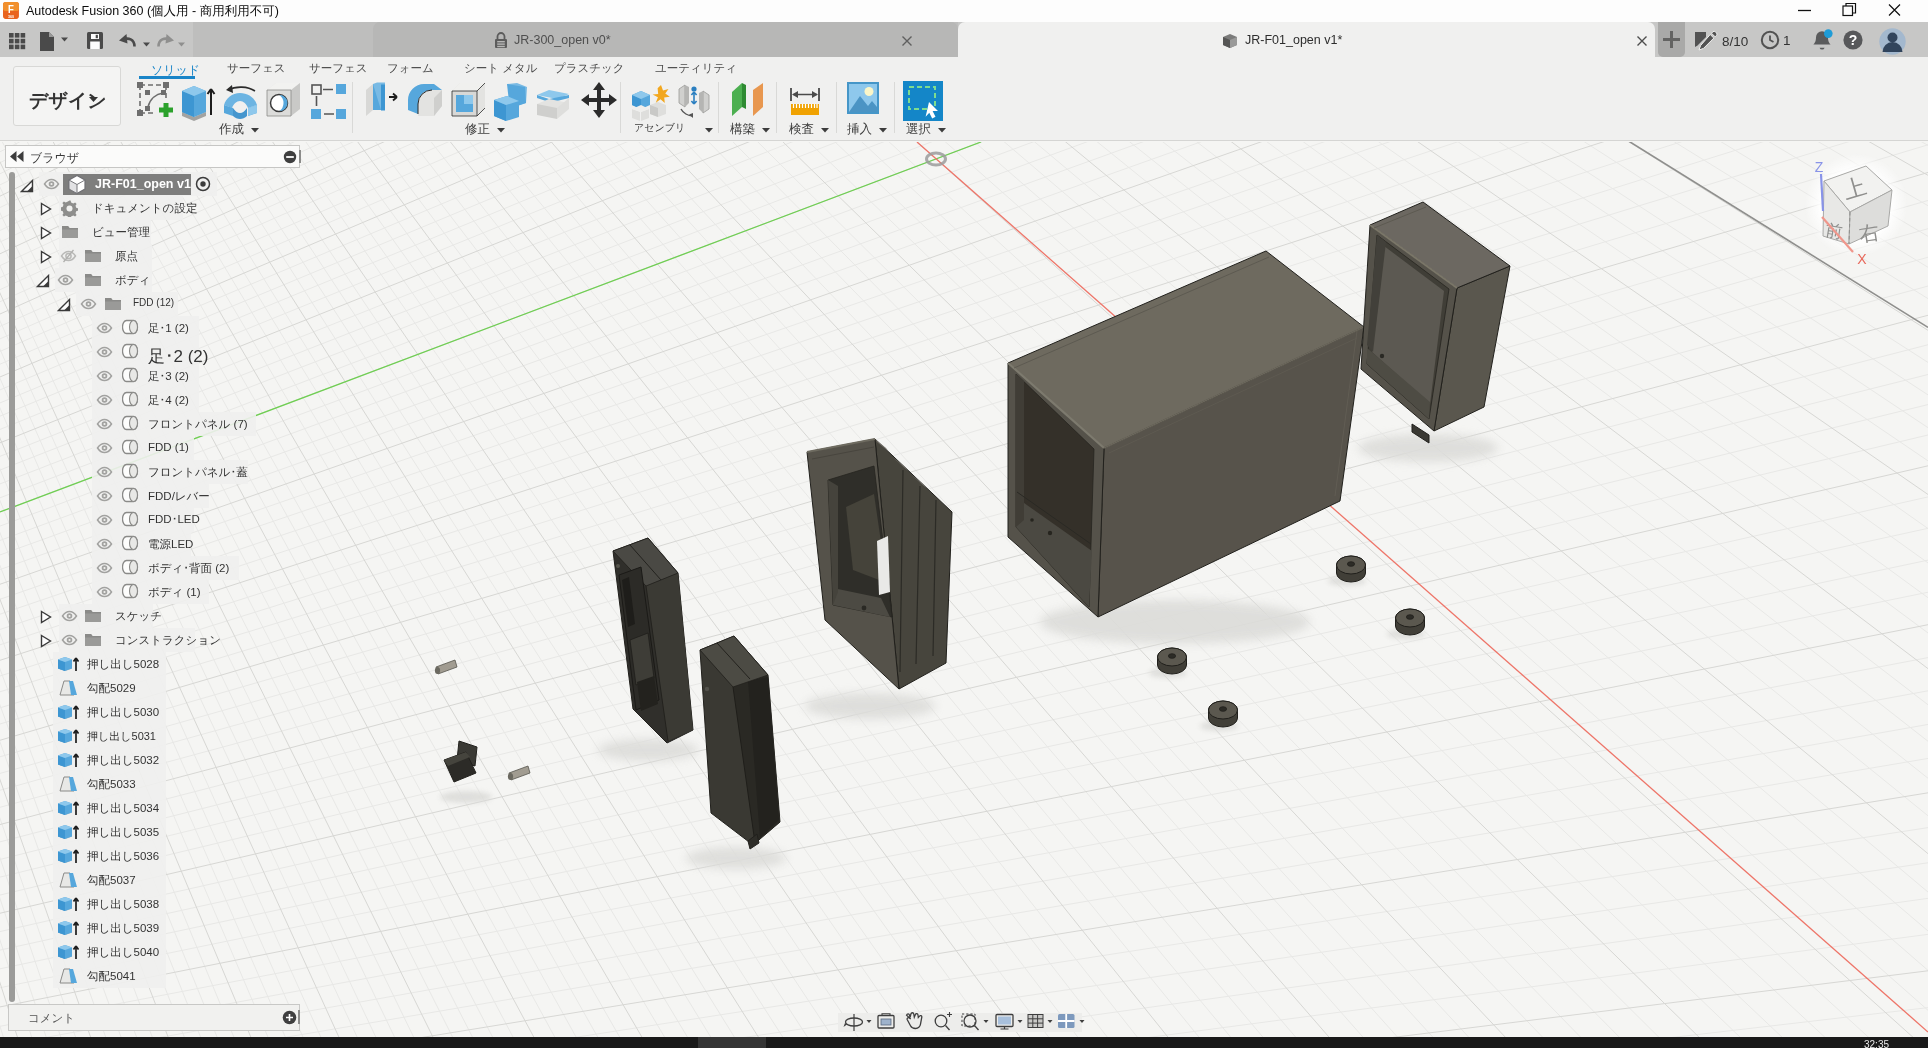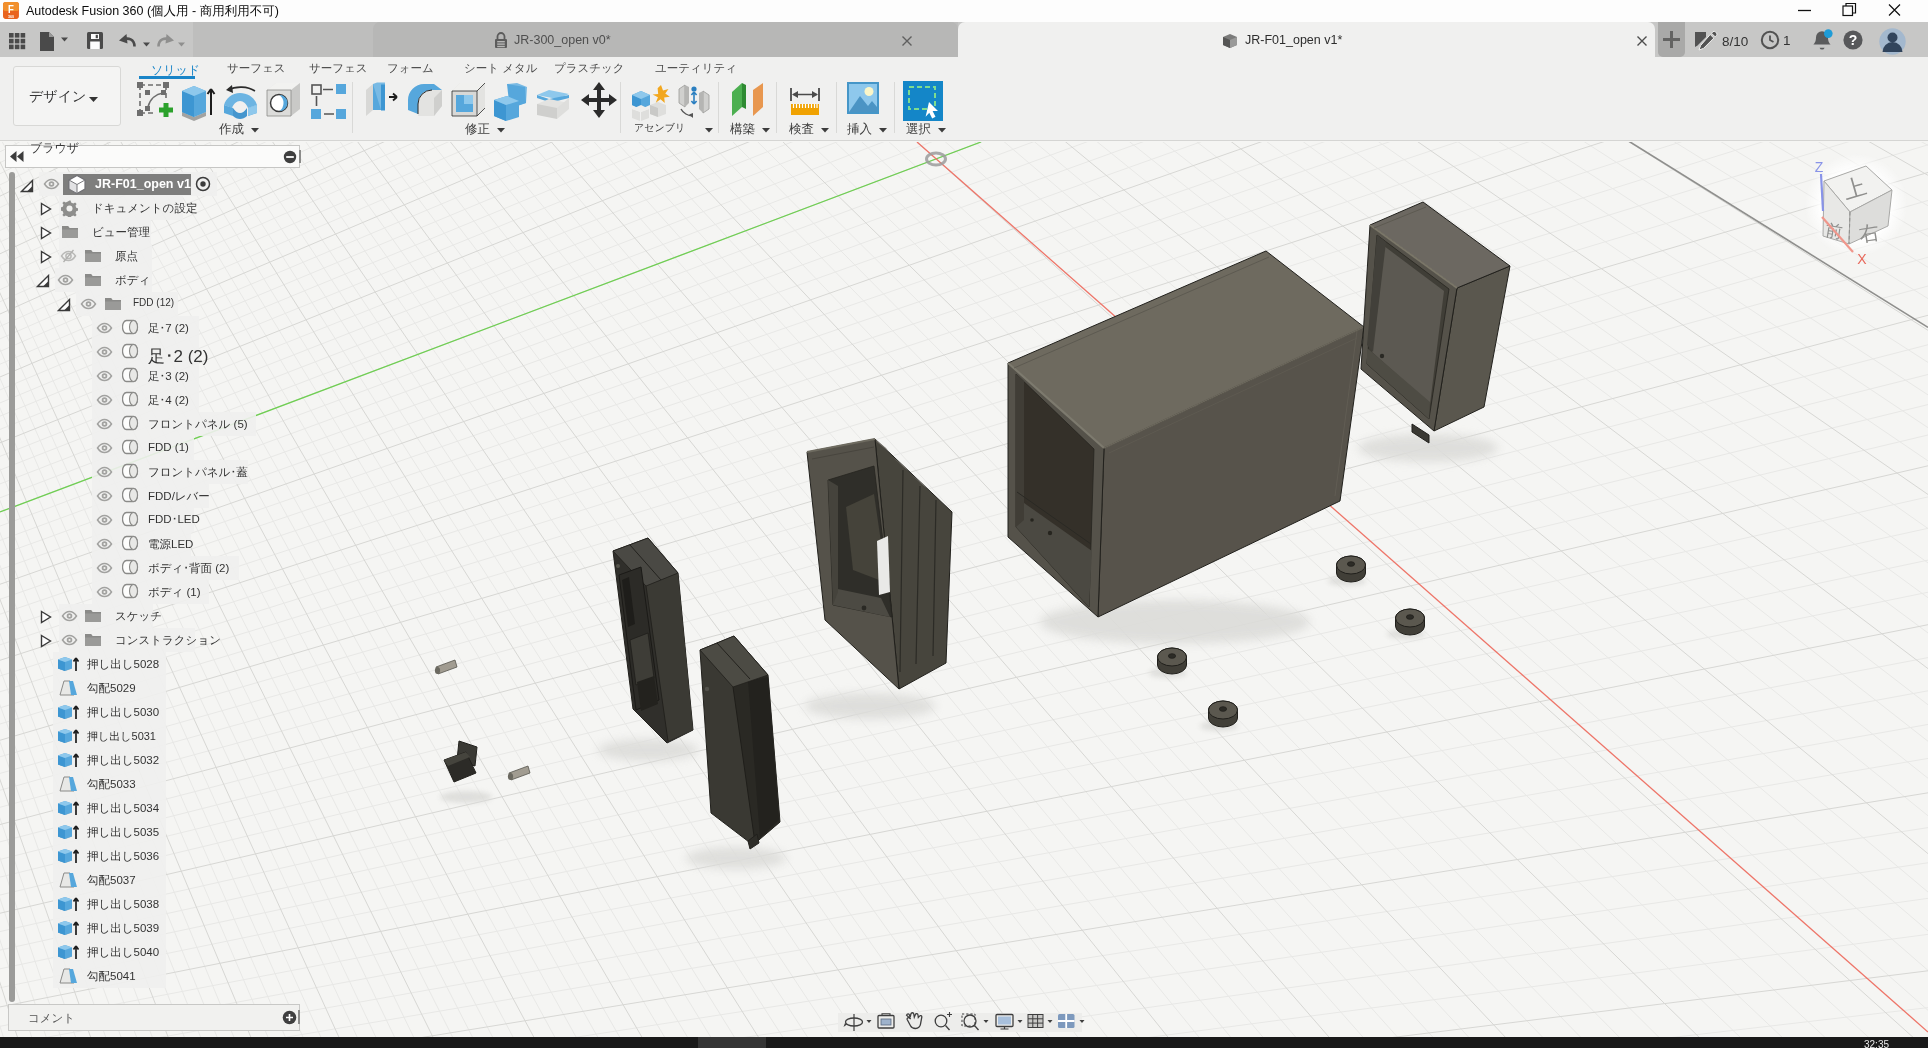--- a/index.html
+++ b/index.html
@@ -235,21 +235,21 @@
  </svg>
  <svg class="abs" style="left:1878px;top:5px" width="29" height="29" viewBox="0 0 29 29">
   <circle cx="14.5" cy="14.5" r="13.2" fill="#a3b8ce"></circle>
   <circle cx="14.5" cy="10.5" r="5" fill="#31445c"></circle>
   <path d="M4.5 25a10 10 0 0120 0z" fill="#31445c"></path>
  </svg>
 </div>
 
 <div class="abs" style="left:0;top:57px;width:1928px;height:84px;background:#f0f0ef;border-bottom:1px solid #d5d5d3">
  <div class="abs" style="left:13px;top:9px;width:108px;height:60px;background:#f4f4f3;border:1px solid #d8d8d6;border-radius:3px"></div>
- <span class="tx" style="left:29px;top:31px;font-size:14px;font-weight:normal;color:#333">デザイン</span>
+ <span class="tx" style="left:29px;top:31px;font-size:19px;font-weight:bold;color:#333">デザイン</span>
  <svg class="abs" style="left:89px;top:39px" width="10" height="8" viewBox="0 0 10 8">
       <path d="M0 1l4.5 5L9 1z" fill="#333"></path>
     </svg>
  <span class="tx" style="left:151px;top:5px;font-size:12px;font-weight:normal;color:#1a85c8">ソリッド</span>
  <div class="abs" style="left:139px;top:19px;width:56px;height:3px;background:#1a85c8"></div>
  <span class="tx" style="left:227px;top:4px;font-size:11.5px;color:#4b4b4b">サーフェス</span>
  <span class="tx" style="left:309px;top:4px;font-size:11.5px;color:#4b4b4b">サーフェス</span>
  <span class="tx" style="left:387px;top:4px;font-size:11.5px;color:#4b4b4b">フォーム</span>
  <span class="tx" style="left:464px;top:4px;font-size:11.5px;color:#4b4b4b">シート メタル</span>
  <span class="tx" style="left:554px;top:4px;font-size:11.5px;color:#4b4b4b">プラスチック</span>
@@ -430,21 +430,21 @@
    <rect x="0" y="0" width="40" height="40" fill="#1486c8"></rect>
    <rect x="6" y="6" width="26" height="22" fill="none" stroke="#7ddc8f" stroke-width="2" stroke-dasharray="5 3"></rect>
    <path d="M26 21l9 9h-5.4l2.9 5.8-3.3 1.7-2.9-5.8-3.7 4.1z" fill="#fff"></path>
   </g>
  </svg>
 </div>
 <div class="abs" style="left:5px;top:145px;width:295px;height:23px;background:#fbfbfa;border:1px solid #c6c6c4"></div>
 <svg class="abs" style="left:10px;top:151px" width="14" height="11" viewBox="0 0 14 11">
     <path d="M6.5 0v11L0 5.5zM13.5 0v11L7 5.5z" fill="#3c3c3c"></path>
   </svg>
-<span class="tx" style="left:30px;top:140px;font-size:12px;color:#3a3a3a">ブラウザ</span>
+<span class="tx" style="left:30px;top:150px;font-size:12px;color:#3a3a3a">ブラウザ</span>
 <svg class="abs" style="left:283px;top:150px" width="14" height="14" viewBox="0 0 14 14">
     <circle cx="7" cy="7" r="6.2" fill="#3f3f3f"></circle>
     <rect x="3.2" y="6.1" width="7.6" height="1.8" fill="#fff"></rect>
   </svg>
 <div class="abs" style="left:299px;top:150px;width:1.6px;height:13px;background:#8c8c8a"></div>
 <div class="abs" style="left:9px;top:172px;width:6px;height:830px;background:#9b9b99;border-radius:3px"></div>
 <div class="abs" style="left:39px;top:172px;width:178px;height:24px;background:rgba(240,240,238,0.9)"></div>
 <svg class="abs" style="left:20px;top:179px" width="14" height="14" viewBox="0 0 14 14">
     <path d="M12.5 1.5v11h-11z" fill="#fdfdfd" stroke="#3a3a3a" stroke-width="1.4"></path>
     <path d="M12.5 7v5.5H7z" fill="#3a3a3a"></path>
@@ -531,21 +531,21 @@
 <div class="abs" style="left:92px;top:316px;width:107px;height:24px;background:rgba(240,240,238,0.9)"></div>
 <svg class="abs" style="left:96px;top:321px" width="17" height="14" viewBox="0 0 17 14">
     <path d="M1.5 7C3.5 4 5.8 2.5 8.5 2.5S13.5 4 15.5 7C13.5 10 11.2 11.5 8.5 11.5S3.5 10 1.5 7z" fill="none" stroke="#a2a2a0" stroke-width="1.5"></path>
     <circle cx="8.5" cy="7" r="2.8" fill="#a2a2a0"></circle>
     <circle cx="8.5" cy="7" r="1.1" fill="#f0f0ee"></circle>
   </svg>
 <svg class="abs" style="left:122px;top:319px" width="18" height="17" viewBox="0 0 18 17">
     <path d="M4.5 1.5h7a4 6.5 0 010 13h-7a4 6.5 0 010-13z" fill="#fdfdfc" stroke="#8a8a88" stroke-width="1.3"></path>
     <ellipse cx="11.5" cy="8" rx="4" ry="6.5" fill="#e8e8e6" stroke="#8a8a88" stroke-width="1.1"></ellipse>
   </svg>
-<span class="tx" style="left:148px;top:321px;font-size:11.5px;color:#333">足･7 (2)</span>
+<span class="tx" style="left:148px;top:321px;font-size:11.5px;color:#333">足･1 (2)</span>
 <div class="abs" style="left:92px;top:340px;width:107px;height:24px;background:rgba(240,240,238,0.9)"></div>
 <svg class="abs" style="left:96px;top:345px" width="17" height="14" viewBox="0 0 17 14">
     <path d="M1.5 7C3.5 4 5.8 2.5 8.5 2.5S13.5 4 15.5 7C13.5 10 11.2 11.5 8.5 11.5S3.5 10 1.5 7z" fill="none" stroke="#a2a2a0" stroke-width="1.5"></path>
     <circle cx="8.5" cy="7" r="2.8" fill="#a2a2a0"></circle>
     <circle cx="8.5" cy="7" r="1.1" fill="#f0f0ee"></circle>
   </svg>
 <svg class="abs" style="left:122px;top:343px" width="18" height="17" viewBox="0 0 18 17">
     <path d="M4.5 1.5h7a4 6.5 0 010 13h-7a4 6.5 0 010-13z" fill="#fdfdfc" stroke="#8a8a88" stroke-width="1.3"></path>
     <ellipse cx="11.5" cy="8" rx="4" ry="6.5" fill="#e8e8e6" stroke="#8a8a88" stroke-width="1.1"></ellipse>
   </svg>
@@ -575,21 +575,21 @@
 <div class="abs" style="left:92px;top:412px;width:164px;height:24px;background:rgba(240,240,238,0.9)"></div>
 <svg class="abs" style="left:96px;top:417px" width="17" height="14" viewBox="0 0 17 14">
     <path d="M1.5 7C3.5 4 5.8 2.5 8.5 2.5S13.5 4 15.5 7C13.5 10 11.2 11.5 8.5 11.5S3.5 10 1.5 7z" fill="none" stroke="#a2a2a0" stroke-width="1.5"></path>
     <circle cx="8.5" cy="7" r="2.8" fill="#a2a2a0"></circle>
     <circle cx="8.5" cy="7" r="1.1" fill="#f0f0ee"></circle>
   </svg>
 <svg class="abs" style="left:122px;top:415px" width="18" height="17" viewBox="0 0 18 17">
     <path d="M4.5 1.5h7a4 6.5 0 010 13h-7a4 6.5 0 010-13z" fill="#fdfdfc" stroke="#8a8a88" stroke-width="1.3"></path>
     <ellipse cx="11.5" cy="8" rx="4" ry="6.5" fill="#e8e8e6" stroke="#8a8a88" stroke-width="1.1"></ellipse>
   </svg>
-<span class="tx" style="left:148px;top:417px;font-size:11.5px;color:#333">フロントパネル (5)</span>
+<span class="tx" style="left:148px;top:417px;font-size:11.5px;color:#333">フロントパネル (7)</span>
 <div class="abs" style="left:92px;top:436px;width:102px;height:24px;background:rgba(240,240,238,0.9)"></div>
 <svg class="abs" style="left:96px;top:441px" width="17" height="14" viewBox="0 0 17 14">
     <path d="M1.5 7C3.5 4 5.8 2.5 8.5 2.5S13.5 4 15.5 7C13.5 10 11.2 11.5 8.5 11.5S3.5 10 1.5 7z" fill="none" stroke="#a2a2a0" stroke-width="1.5"></path>
     <circle cx="8.5" cy="7" r="2.8" fill="#a2a2a0"></circle>
     <circle cx="8.5" cy="7" r="1.1" fill="#f0f0ee"></circle>
   </svg>
 <svg class="abs" style="left:122px;top:439px" width="18" height="17" viewBox="0 0 18 17">
     <path d="M4.5 1.5h7a4 6.5 0 010 13h-7a4 6.5 0 010-13z" fill="#fdfdfc" stroke="#8a8a88" stroke-width="1.3"></path>
     <ellipse cx="11.5" cy="8" rx="4" ry="6.5" fill="#e8e8e6" stroke="#8a8a88" stroke-width="1.1"></ellipse>
   </svg>

